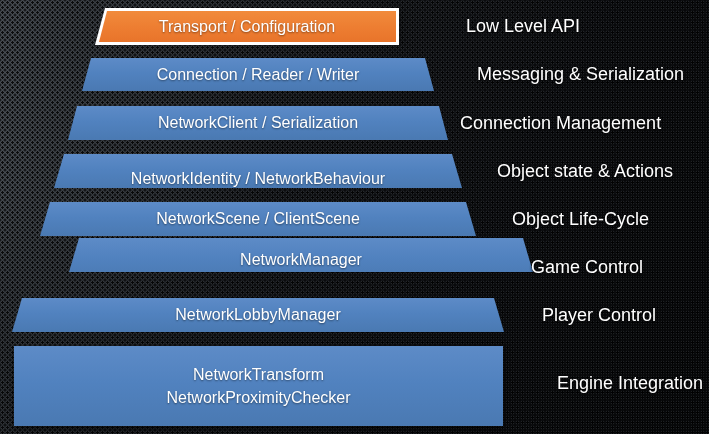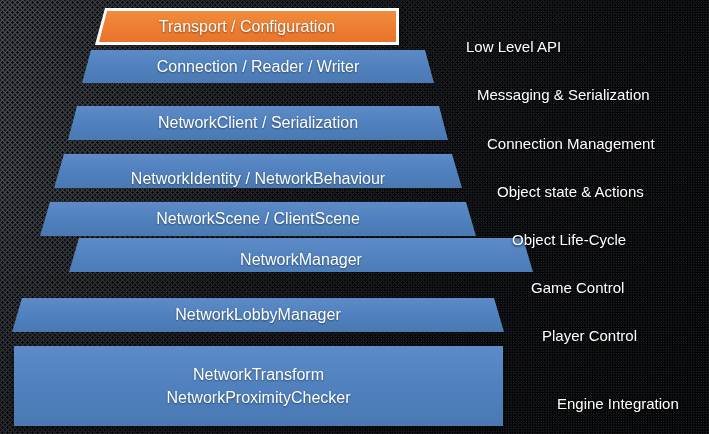--- a/index.html
+++ b/index.html
@@ -25,36 +25,35 @@
     filter:drop-shadow(0 3px 3px rgba(0,0,0,.55));
   }
   .blue{background:linear-gradient(180deg,#5d8bc7 0%,#5182bf 45%,#4a79b2 100%);}
   
   .l1{left:95px;top:8px;width:304px;height:37px;background:#fff;
       clip-path:polygon(10px 0,316px 0,326px 37px,0 37px);}
   .l1-inner{position:absolute;left:3px;top:3px;right:3px;bottom:3px;
       background:linear-gradient(180deg,#f18b3c 0%,#ed7d31 55%,#e8742a 100%);
       clip-path:polygon(9px 0,311px 0,319px 100%,1px 100%);
       display:flex;align-items:center;justify-content:center;}
-  .l2{left:82px;top:50px;width:352px;height:33px;clip-path:polygon(9px 0,343px 0,352px 33px,0 33px);}
+  .l2{left:82px;top:58px;width:352px;height:33px;clip-path:polygon(9px 0,343px 0,352px 33px,0 33px);}
   .l3{left:68px;top:106px;width:380px;height:34px;clip-path:polygon(9px 0,371px 0,380px 34px,0 34px);}
   .l4{left:54px;top:154px;width:408px;height:34px;clip-path:polygon(10px 0,398px 0,408px 34px,0 34px);align-items:flex-end;}
   .l5{left:40px;top:202px;width:436px;height:34px;clip-path:polygon(10px 0,426px 0,436px 34px,0 34px);}
   .l6{left:26px;top:238px;width:464px;height:43px;clip-path:polygon(10px 0,454px 0,464px 34px,0 34px);margin-left:43px;}
   .l7{left:12px;top:298px;width:492px;height:34px;clip-path:polygon(10px 0,482px 0,492px 34px,0 34px);}
   .l8{left:14px;top:346px;width:489px;height:80px;flex-direction:column;line-height:23px;}
   .rlabel{
     position:absolute;transform:translateY(-50%);
-    color:#fff;font-size:15px;white-space:nowrap;
+    color:#fff;font-size:18px;white-space:nowrap;
     text-shadow:0 1px 3px rgba(0,0,0,.85);
-    margin-top:20px;
   }
   .r1{left:466px;top:26px;}
   .r2{left:477px;top:74px;}
-  .r3{left:487px;top:123px;}
+  .r3{left:460px;top:123px;}
   .r4{left:497px;top:171px;}
   .r5{left:512px;top:219px;}
   .r6{left:531px;top:267px;}
   .r7{left:542px;top:315px;}
   .r8{left:557px;top:383px;}
 </style>
 </head>
 <body>
 
 <div class="stage">

